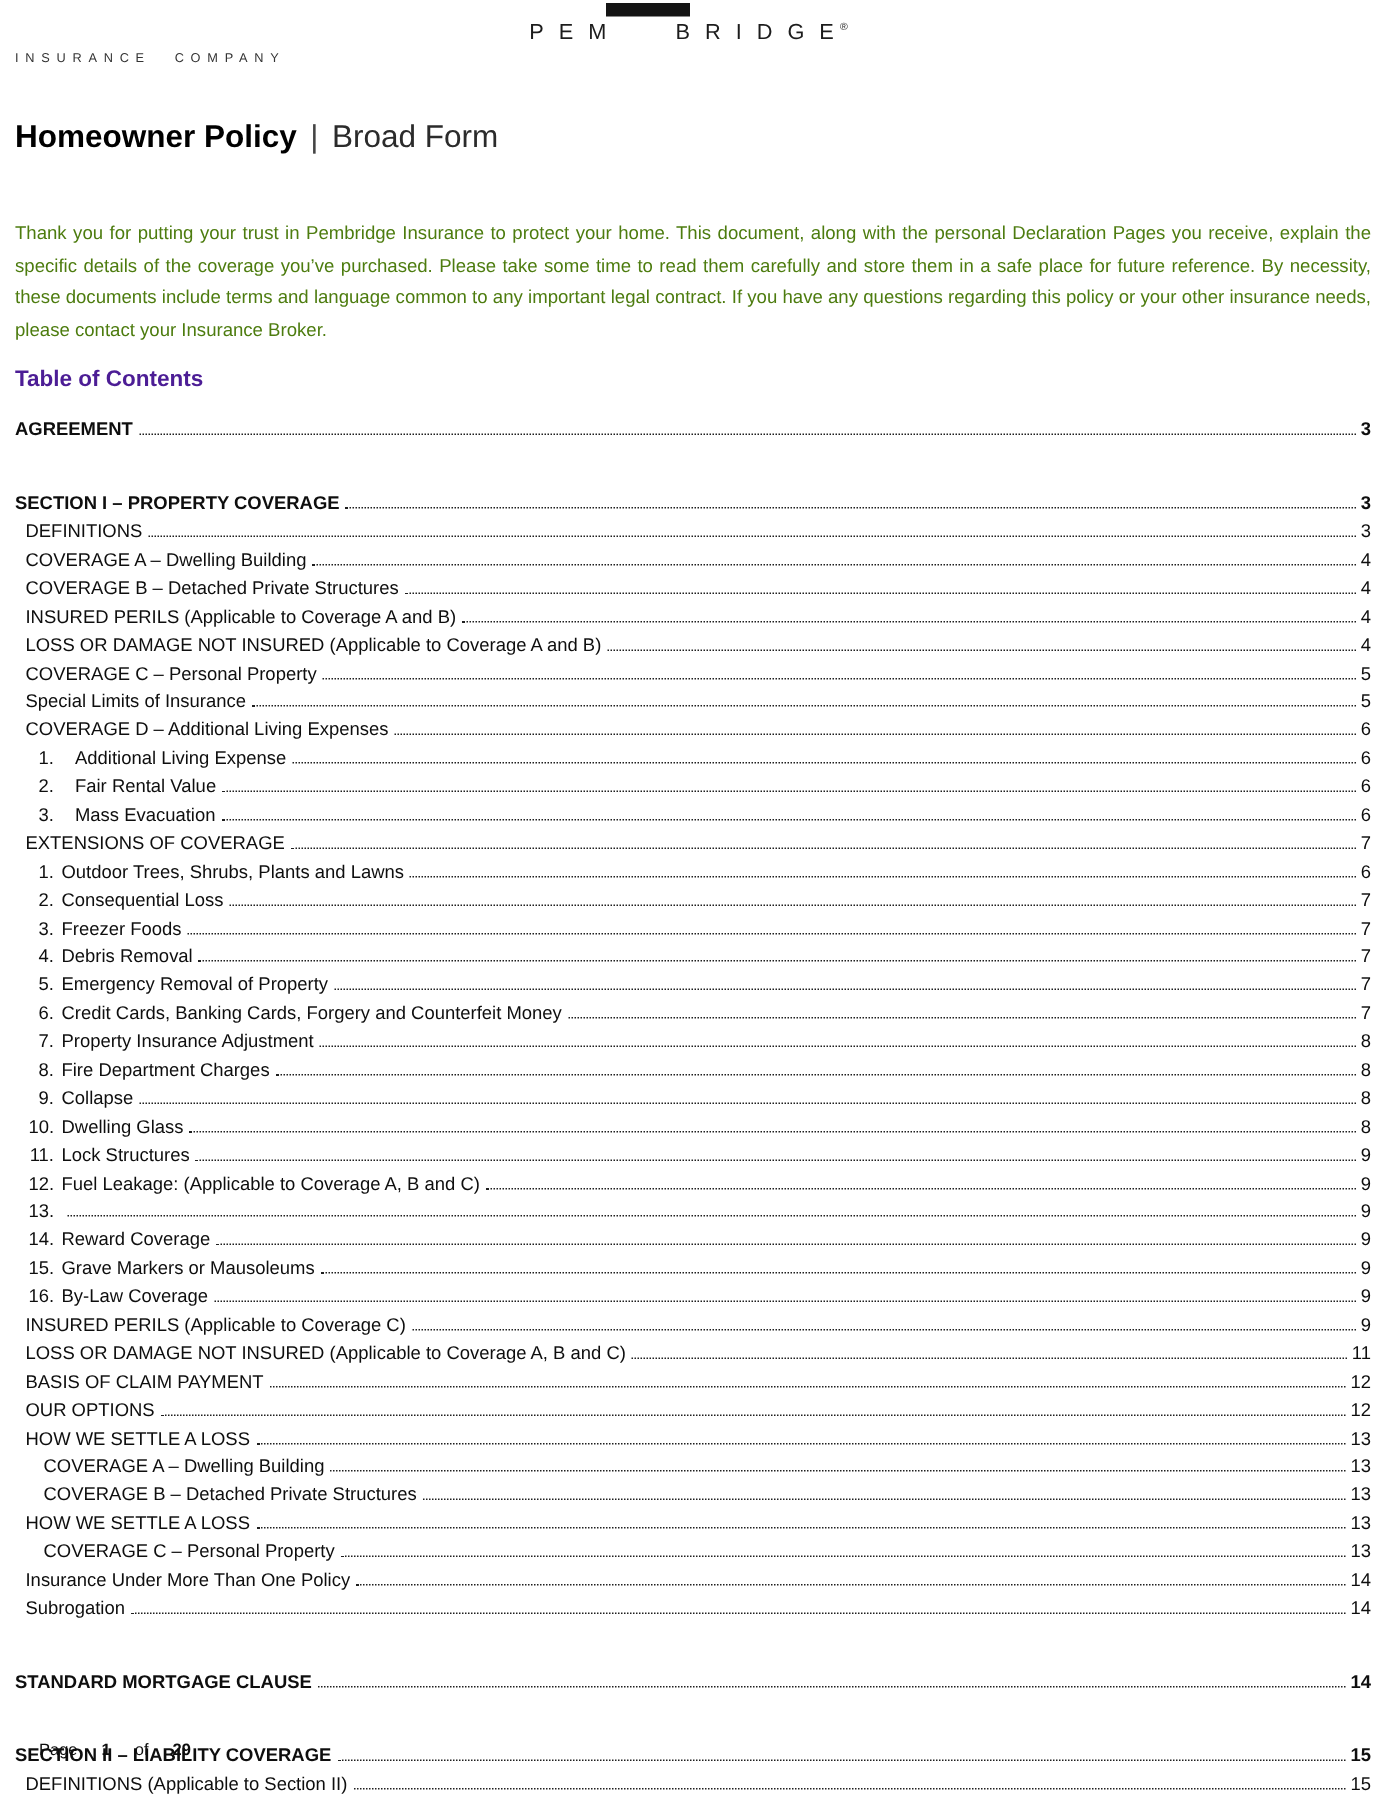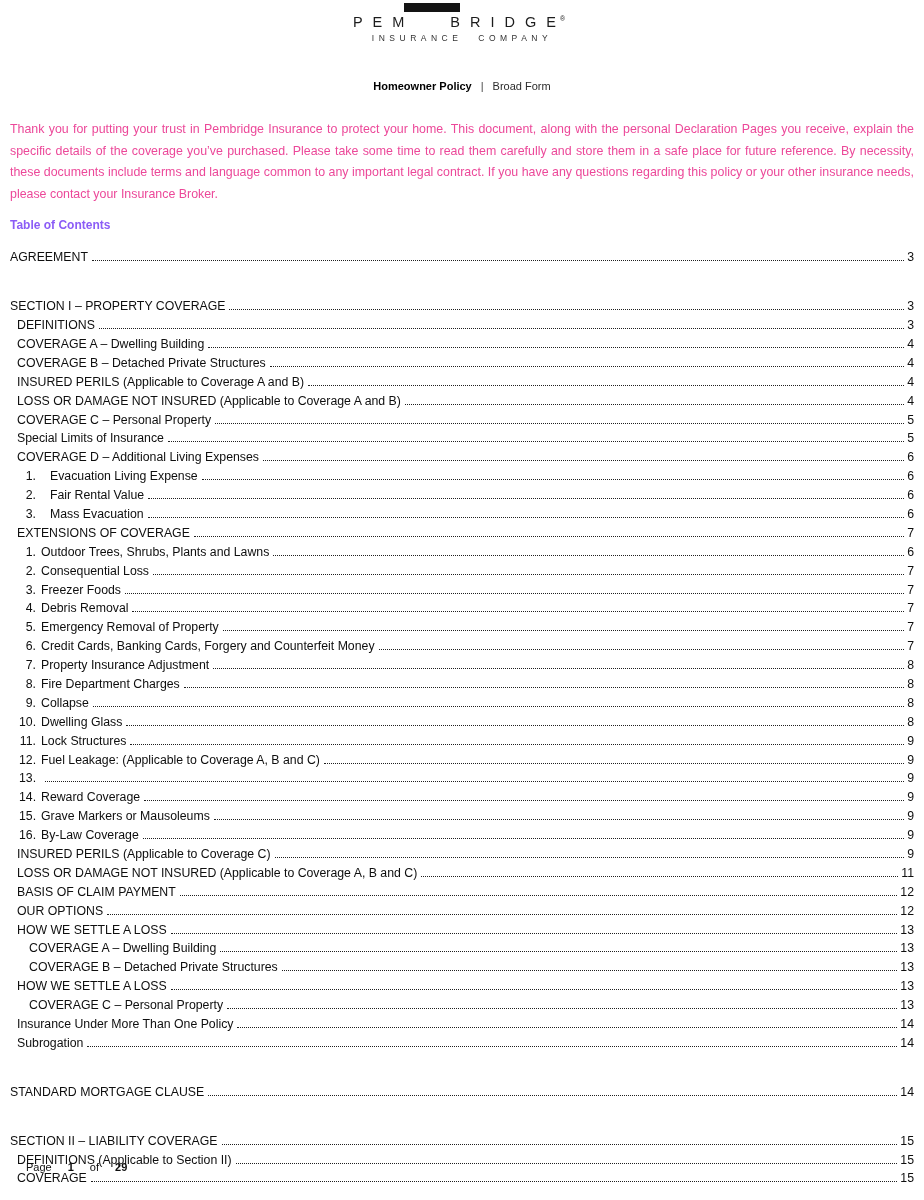--- a/index.html
+++ b/index.html
@@ -15,49 +15,49 @@
   .logo-row { display:flex; justify-content:center; align-items:baseline;text-align:right; }
   .logo-word {
     font-size:14.5px; letter-spacing:10px; color:#1c1c1c; font-weight:normal;
   }
   .logo-gap { display:inline-block; width:36px; position:relative; height:2px; }
   .logo-bar {
     position:absolute; left:-10px; top:-22px; width:56px; height:9px; background:#141414;
   }
   .logo-reg { font-size:7px; color:#1c1c1c; position:relative; top:-6px; left:-6px; }
   .logo-sub {
-    text-align:center; margin-top:3px;
+    text-align:left; margin-top:3px;
     font-size:8.5px; letter-spacing:4.5px; word-spacing:9px; color:#333;
   }
   
-  .doc-title { margin-top:37px; text-align:center; font-size:11px; }
+  .doc-title { margin-top:37px; font-size:21px; }
   .t-main { font-weight:bold; color:#000; }
   .t-sep { color:#444; margin:0 9px; }
   .t-sub { color:#2b2b2b; }
   
   .intro {
-    margin-top:27px; font-size:12.4px; line-height:21.6px;
-    text-align:justify; color:#ec4899;
-  }
-  
-  .toc-heading { margin-top:13px; font-size:12px; font-weight:bold; color:#8b5cf6; }
+    margin-top:41px; font-size:12.4px; line-height:21.6px;
+    text-align:justify; color:#4d7c0f;
+  }
+  
+  .toc-heading { margin-top:13px; font-size:15px; font-weight:bold; color:#4c1d95; }
   .toc-list { margin-top:13px; }
   .toc-row {
     display:flex; align-items:flex-end; height:18.9px; font-size:12.3px; color:#0e0e0e;
   }
   .toc-row.gap-before { margin-top:30px; }
   .toc-label { white-space:nowrap; }
   .toc-num { flex:none; width:17px; text-align:right; margin-right:5px; }
   .toc-leader {
     flex:1 1 auto; min-width:8px;
     border-bottom:1.6px dotted #1f1f1f;
     margin:0 3px 3px 4px;
   }
   .toc-page { white-space:nowrap; text-align:right; }
-  .s-section { font-weight:normal;justify-content:flex-end; }
+  .s-section { font-weight:bold;justify-content:flex-end; }
   .s-section .toc-leader { border-bottom-width:1.9px; }
   .s-l1 { padding-left:7px; }
   .s-l2 { padding-left:19px; }
   .s-num { padding-left:9px; }
   .s-numwide { padding-left:9px; }
   .s-numwide .toc-num { margin-right:14px; }
   
   .footer {
     position:absolute; left:10px; right:10px; top:1161px;
     display:flex; justify-content:space-between;
@@ -135,21 +135,21 @@
       <span class="toc-leader"></span>
       <span class="toc-page">5</span>
     </div>
     <div class="toc-row s-l1">
       <span class="toc-label">COVERAGE D – Additional Living Expenses</span>
       <span class="toc-leader"></span>
       <span class="toc-page">6</span>
     </div>
     <div class="toc-row s-numwide">
       <span class="toc-num">1.</span>
-      <span class="toc-label">Evacuation Living Expense</span>
+      <span class="toc-label">Additional Living Expense</span>
       <span class="toc-leader"></span>
       <span class="toc-page">6</span>
     </div>
     <div class="toc-row s-numwide">
       <span class="toc-num">2.</span>
       <span class="toc-label">Fair Rental Value</span>
       <span class="toc-leader"></span>
       <span class="toc-page">6</span>
     </div>
     <div class="toc-row s-numwide">

